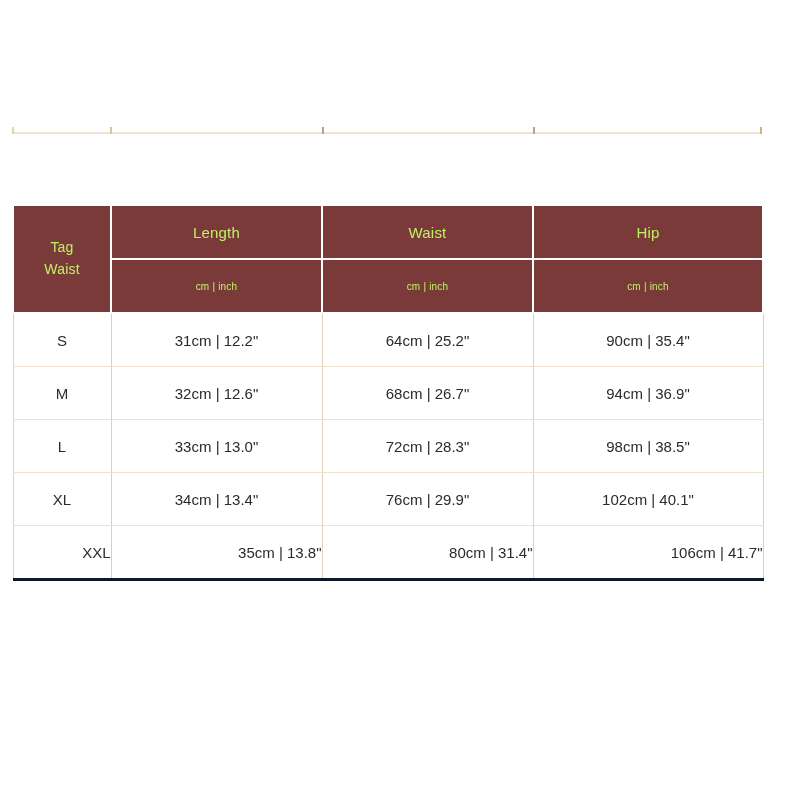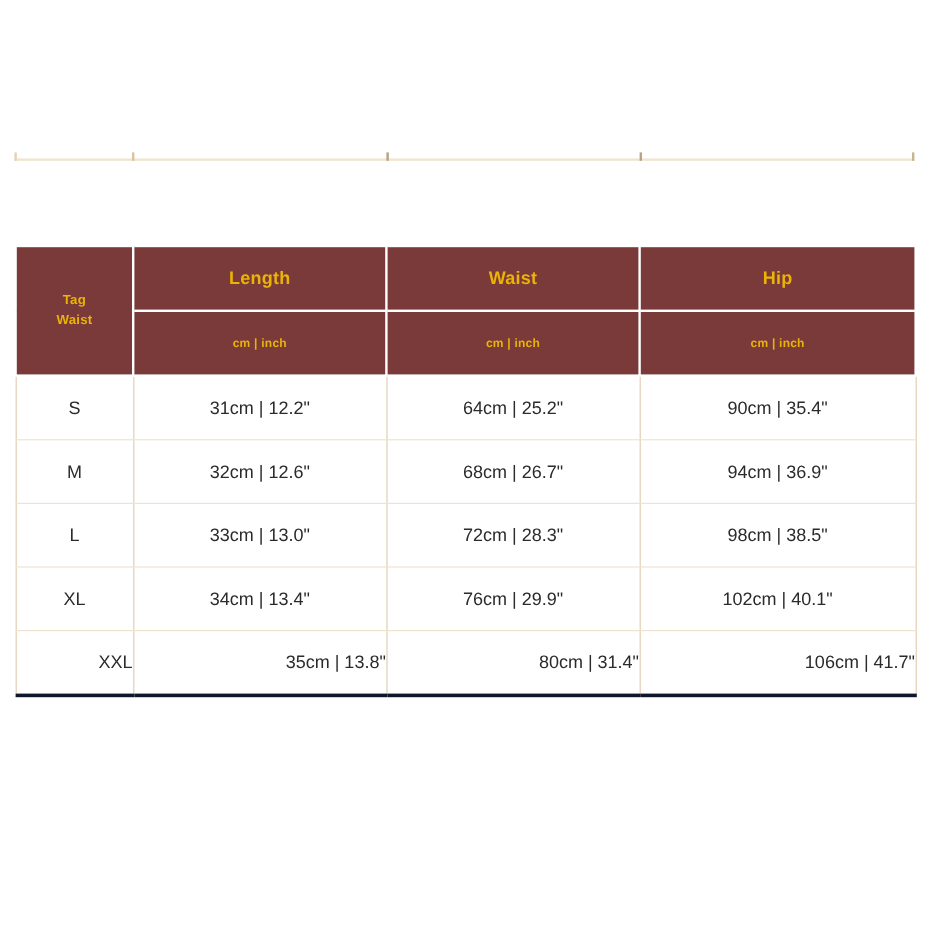--- a/index.html
+++ b/index.html
@@ -57,39 +57,39 @@
     width: 750px;
   }
   table.size-table col.c-size   { width: 98px;  }
   table.size-table col.c-length { width: 211px; }
   table.size-table col.c-waist  { width: 211px; }
   table.size-table col.c-hip    { width: 230px; }
 
   
   th.hdr {
     background: #7a3a3a;
-    color: #eab308;
+    color: #bef264;
     font-size: 15px;
-    font-weight: bold;
+    font-weight: normal;
     text-align: center;
     border: 2px solid #ffffff;
     letter-spacing: 0.2px;
     padding: 0;
   }
   th.hdr-group {
     height: 52px;
   }
   th.hdr-unit {
     height: 52px;
     font-size: 10px;
   }
   th.hdr-size {
     height: 104px;
     line-height: 1.55;
-    font-size: 11px;
+    font-size: 14px;
   }
   th.hdr-size .ln { display: block; }
 
   
   td.cell {
     height: 52px;
     text-align: center;
     vertical-align: middle;
     font-size: 15px;
     color: #2b2b2b;

